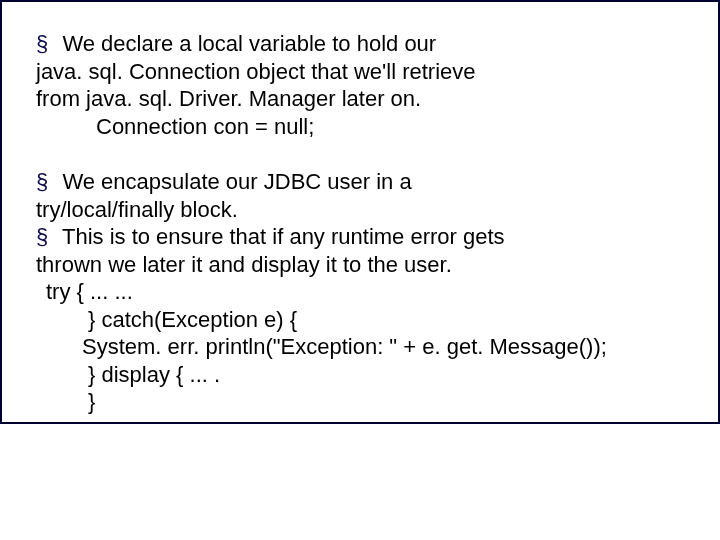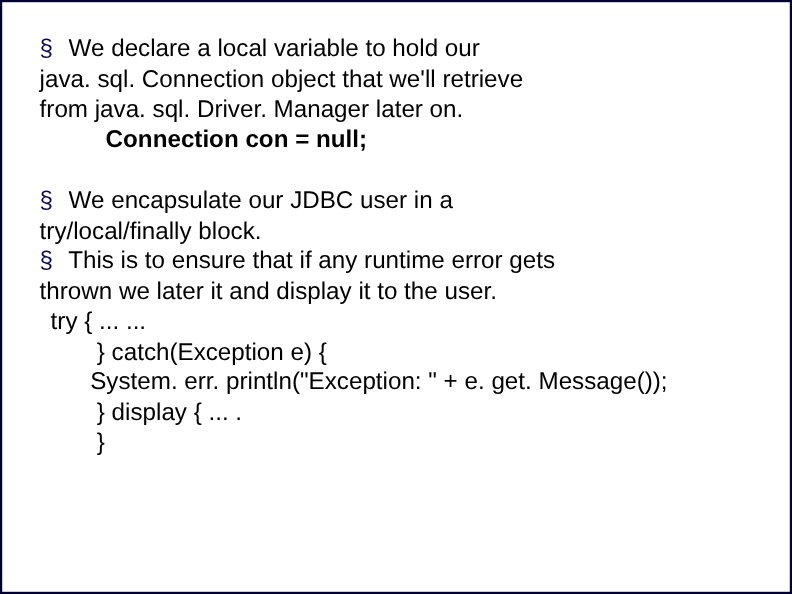--- a/index.html
+++ b/index.html
@@ -6,38 +6,38 @@
     margin: 0;
     padding: 0;
     width: 720px;
     height: 540px;
     background: #ffffff;
     font-family: Arial, Helvetica, sans-serif;
   }
   .slide {
     box-sizing: border-box;
     width: 720px;
-    height: 540px;
+    height: 424px;
     border: 2px solid #000033;
     padding: 28px 34px 28px 34px;
     position: relative;
   }
   .block {
     font-size: 22px;
     line-height: 1.25;
     color: #000;
     margin-bottom: 28px;
   }
   .bullet {
     color: #0b0a4a;
     font-weight: normal;
     margin-right: 8px;
   }
   .bold {
-    font-weight: bold;
+    font-weight: normal;
   }
   .indent {
     padding-left: 60px;
   }
   .code-indent { padding-left: 10px; text-align: right; }
   .code-indent2 { padding-left: 52px; }
   .code-indent3 { padding-left: 46px; }
 </style>
 </head>
 <body>

